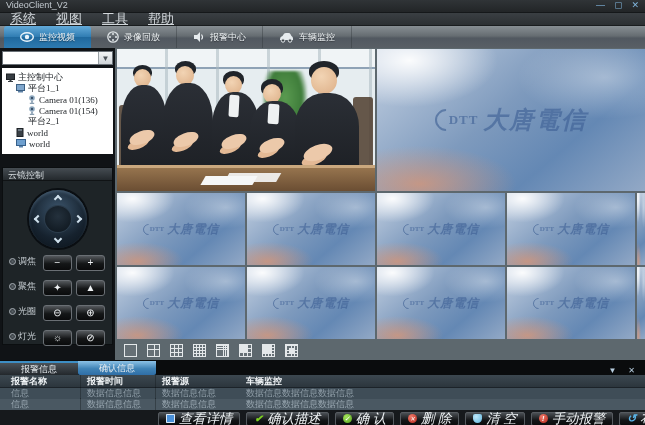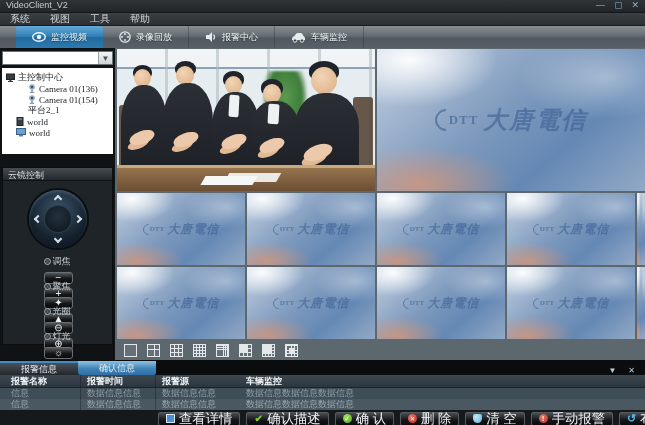--- a/index.html
+++ b/index.html
@@ -7,24 +7,24 @@
   body { font-family:"Liberation Sans","DejaVu Sans",sans-serif; background:#1b1f22; color:#dfe4e8; font-size:9px; }
 
   
   .titlebar { height:13px; background:linear-gradient(#303437,#222527); display:flex; align-items:flex-start; padding:0 6px; border-bottom:1px solid #15181a; }
   .titlebar .title { color:#c3cad0; font-size:9px; }
   .win-controls { margin-left:auto; display:flex; gap:9px; }
   .win-controls span { color:#7fb3da; font-size:9px; line-height:10px; cursor:default; }
 
   
   .menubar { height:13px; background:linear-gradient(#3a3f43,#2c3033); display:flex; align-items:center; gap:20px; padding:0 10px; border-bottom:1px solid #1a1d1f; }
-  .menubar span { color:#d2d7db; font-size:10px; }
-
-  
-  .toolbar { height:22px; background:linear-gradient(#878e93,#666d72 45%,#515860 55%,#595f65); display:flex; align-items:stretch; padding-left:16px;text-align:center; }
+  .menubar span { color:#d2d7db; font-size:13px;text-decoration:underline; }
+
+  
+  .toolbar { height:22px; background:linear-gradient(#878e93,#666d72 45%,#515860 55%,#595f65); display:flex; align-items:stretch; padding-left:4px;text-align:center; }
   .nav-tab { display:flex; align-items:center; gap:5px; padding:0 16px; color:#eef2f4; text-shadow:0 1px 1px rgba(0,0,0,.4); border-right:1px solid rgba(40,45,50,.35); }
   .nav-tab.active { background:linear-gradient(#63aad9,#2f7cb2 50%,#1f699e 52%,#2e7ab0); border-radius:3px 3px 0 0; border-right:none; }
   .nav-tab svg { display:block; }
 
   
   .main { display:flex; height:312px; }
 
   
   .sidebar { width:115px; background:#101316; padding:3px 2px 0 2px; display:flex; flex-direction:column; }
   .combo { height:14px; background:#fff; border:1px solid #6a7177; display:flex; }
@@ -40,21 +40,21 @@
   .dpad { position:relative; width:58px; height:58px; margin:9px auto 6px auto; border-radius:50%;
           background:radial-gradient(circle at 50% 35%, #3c556c, #16222e 60%, #0a1118);
           box-shadow:0 0 0 2px #0a0e12, inset 0 2px 3px rgba(160,200,235,.25); }
   .dpad-center { position:absolute; left:50%; top:50%; width:26px; height:26px; transform:translate(-50%,-50%); border-radius:50%;
           background:radial-gradient(circle at 50% 40%, #24313d, #0c141b); box-shadow:0 0 0 1px #2c3d4c; }
   .chev { position:absolute; width:6px; height:6px; border-top:2px solid #cfe0ec; border-left:2px solid #cfe0ec; }
   .chev.up   { left:50%; top:6px;  transform:translateX(-50%) rotate(45deg); }
   .chev.down { left:50%; bottom:6px; transform:translateX(-50%) rotate(225deg); }
   .chev.left { top:50%; left:6px;  transform:translateY(-50%) rotate(-45deg); }
   .chev.right{ top:50%; right:6px; transform:translateY(-50%) rotate(135deg); }
-  .ptz-row { display:flex; align-items:center; height:18px; margin:7px 4px 0 6px; gap:4px;flex-direction:column; }
+  .ptz-row { display:flex; align-items:flex-start; height:18px; margin:7px 4px 0 6px; gap:4px; }
   .ptz-label { display:flex; align-items:center; gap:2px; color:#c6cdd2; width:30px; }
   .ptz-label .dot { width:7px; height:7px; border-radius:50%; border:1px solid #aab2b8; background:radial-gradient(circle,#5a6268,#23282c); }
   .ptz-btn { width:29px; height:16px; border:1px solid #6a6f74; border-radius:3px;
              background:linear-gradient(#54585c,#141617 55%,#0a0b0c); color:#f0f3f5; font-size:10px;
              display:flex; align-items:center; justify-content:center; line-height:1; }
 
   
   .video-area { flex:1; background:#5d686e; padding:1px 0 0 2px; display:flex; flex-direction:column; }
   .vrow { display:flex; gap:2px; margin-bottom:2px; }
   .row-top { height:142px; } .row-mid { height:72px; } .row-bot { height:72px; }
@@ -121,21 +121,21 @@
   .atable { flex:1; display:flex; flex-direction:column; }
   .arow { display:flex; align-items:center; }
   .ahead { height:13px; background:linear-gradient(#3c4850,#2c363d); color:#f0f4f6; font-weight:bold; border-bottom:1px solid #1c2329; }
   .r1 { height:11px; background:#3f4d57; color:#93a1ab; }
   .r2 { height:11px; background:#4a5862; color:#9aa8b2; }
   .c1 { width:80px; padding-left:11px; } .c2 { width:75px; } .c3 { width:73px; } .c4 { flex:1; padding-left:18px; }
   .ahead .c2,.ahead .c3,.r1 .c2,.r1 .c3,.r2 .c2,.r2 .c3 { border-left:1px solid rgba(15,20,24,.35); padding-left:6px; }
 
   .alarm-btnbar { height:17px; background:#16191c; display:flex; align-items:center; gap:6px; padding-left:158px; }
   .abtn { height:14px; padding:0 7px; display:flex; align-items:center; gap:4px; color:#eef2f4;
-          border:1px solid #565b60; border-radius:2px; background:linear-gradient(#4a4f54,#131517 60%,#0b0c0d); white-space:nowrap; }
+          border:1px solid #565b60; border-radius:2px; background:linear-gradient(#4a4f54,#131517 60%,#0b0c0d); white-space:nowrap;font-style:italic; }
   .ic { width:9px; height:9px; border-radius:50%; display:flex; align-items:center; justify-content:center; font-size:7px; color:#fff; flex:0 0 auto; }
   .ic-details { border-radius:1px; background:#4a90d9; box-shadow:inset 0 0 0 1px #dce9f5; }
   .ic-checkmark { background:none; color:#7ed321; font-size:10px; font-weight:bold; }
   .ic-confirm { background:radial-gradient(circle at 35% 30%,#a5e65a,#58a41e); }
   .ic-confirm::after { content:"✓"; font-size:7px; }
   .ic-delete { background:radial-gradient(circle at 35% 30%,#f07a6a,#b5271c); }
   .ic-delete::after { content:"✕"; font-size:6px; }
   .ic-clear { background:radial-gradient(circle at 35% 30%,#bfe9fa,#5fb4dd); border-radius:2px 2px 50% 50%; }
   .ic-manual { background:radial-gradient(circle at 35% 30%,#f07a6a,#b5271c); }
   .ic-manual::after { content:"!"; font-weight:bold; font-size:7px; }
@@ -204,20 +204,27 @@
     </div>
 
     <div class="tree">
       <div class="tree-item lv0">
         <svg width="9" height="9" viewBox="0 0 9 9">
             <rect x="0.5" y="1" width="8" height="5.5" fill="#363c42" stroke="#1d2125"></rect>
             <rect x="3.5" y="6.5" width="2" height="1.5" fill="#363c42"></rect>
             <rect x="2" y="8" width="5" height="1" fill="#363c42"></rect>
           </svg>
         <span>主控制中心</span>
+      </div>
+      <div class="tree-item lv1">
+        <svg width="9" height="9" viewBox="0 0 9 9">
+            <rect x="0.5" y="0.5" width="8" height="6" fill="#7fa6cc" stroke="#3c5f82"></rect>
+            <rect x="2" y="7" width="5" height="1.5" fill="#5f82a6"></rect>
+          </svg>
+        <span>平台1_1</span>
       </div>
       <div class="tree-item lv2">
         <svg width="8" height="9" viewBox="0 0 8 9">
             <circle cx="4" cy="3" r="2.8" fill="#8fa9bf" stroke="#4d6districts78" stroke-width="0"></circle>
             <circle cx="4" cy="3" r="1.2" fill="#39506a"></circle>
             <rect x="3.3" y="5.8" width="1.4" height="2" fill="#6b879f"></rect>
             <rect x="1.8" y="7.8" width="4.4" height="1" fill="#6b879f"></rect>
           </svg>
         <span>Camera 01(136)</span>
       </div>

